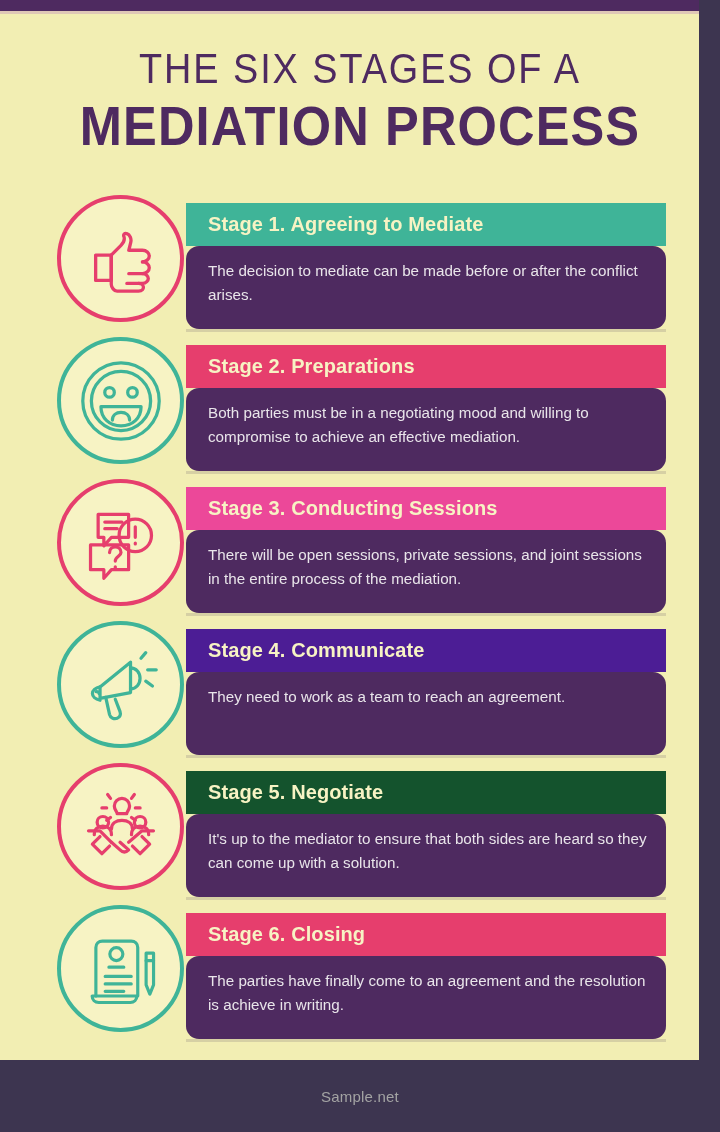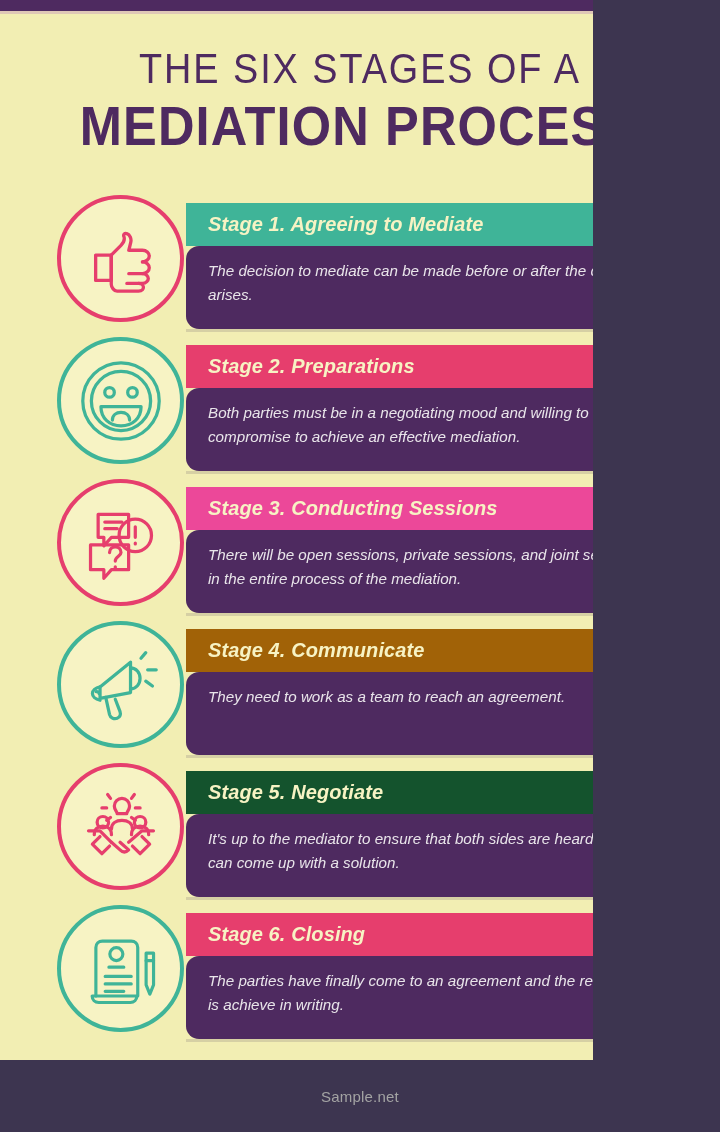--- a/index.html
+++ b/index.html
@@ -6,21 +6,21 @@
 
   html, body {
     width: 720px;
     height: 1132px;
     background: #3d3550;
     font-family: "Liberation Sans", sans-serif;
   }
 
   #poster {
     position: relative;
-    width: 593px;
+    width: 699px;
     height: 1132px;
     background: #f2eeb3;
     overflow: hidden;
   }
 
   
   .top-band {
     position: absolute;
     top: 0; left: 0;
     width: 720px;
@@ -62,21 +62,20 @@
     margin-top: 4px;
     transform: scaleX(.92);
   }
 
   
   .stages {
     position: absolute;
     top: 195px;
     left: 0;
     width: 720px;
-    font-style: italic;
   }
   .stage {
     position: relative;
     height: 142px;
   }
 
   .card {
     position: absolute;
     left: 186px;
     top: 8px;
@@ -217,21 +216,21 @@
               <path fill="none" stroke="#e63e6d" stroke-width="3.4" stroke-linecap="round" stroke-linejoin="round" d="M18 12h32v24H32l-8 9v-9h-6z"></path>
               <path fill="none" stroke="#e63e6d" stroke-width="3.4" stroke-linecap="round" stroke-linejoin="round" d="M25 20h18M25 27h13"></path>
               <path fill="none" stroke="#e63e6d" stroke-width="3.4" stroke-linecap="round" stroke-linejoin="round" d="M10 44h40v26H32l-8 9v-9H10z"></path>
               <path fill="none" stroke="#e63e6d" stroke-width="3.4" stroke-linecap="round" stroke-linejoin="round" d="M30 52c0-4 3-6 6-6s6 2 6 6c0 4-6 4-6 9M36 67v1"></path>
             </svg>
           </span>
         </div>
       </div>
       <div class="stage">
         <div class="card">
-          <div class="card-head" style="background:#a16207">
+          <div class="card-head" style="background:#4c1d95">
             <span class="card-head-text">Stage 4. Communicate</span>
           </div>
           <div class="card-body">
             <p class="card-body-text">They need to work as a team to reach an agreement.</p>
           </div>
         </div>
         <div class="icon-circle" style="border:4px solid #3fb498">
           <span>
             <svg width="80" height="80" viewBox="0 0 84 84">
               <path fill="none" stroke="#3fb498" stroke-width="3.4" stroke-linecap="round" stroke-linejoin="round" d="M20 44L52 18v32L20 56z"></path>

